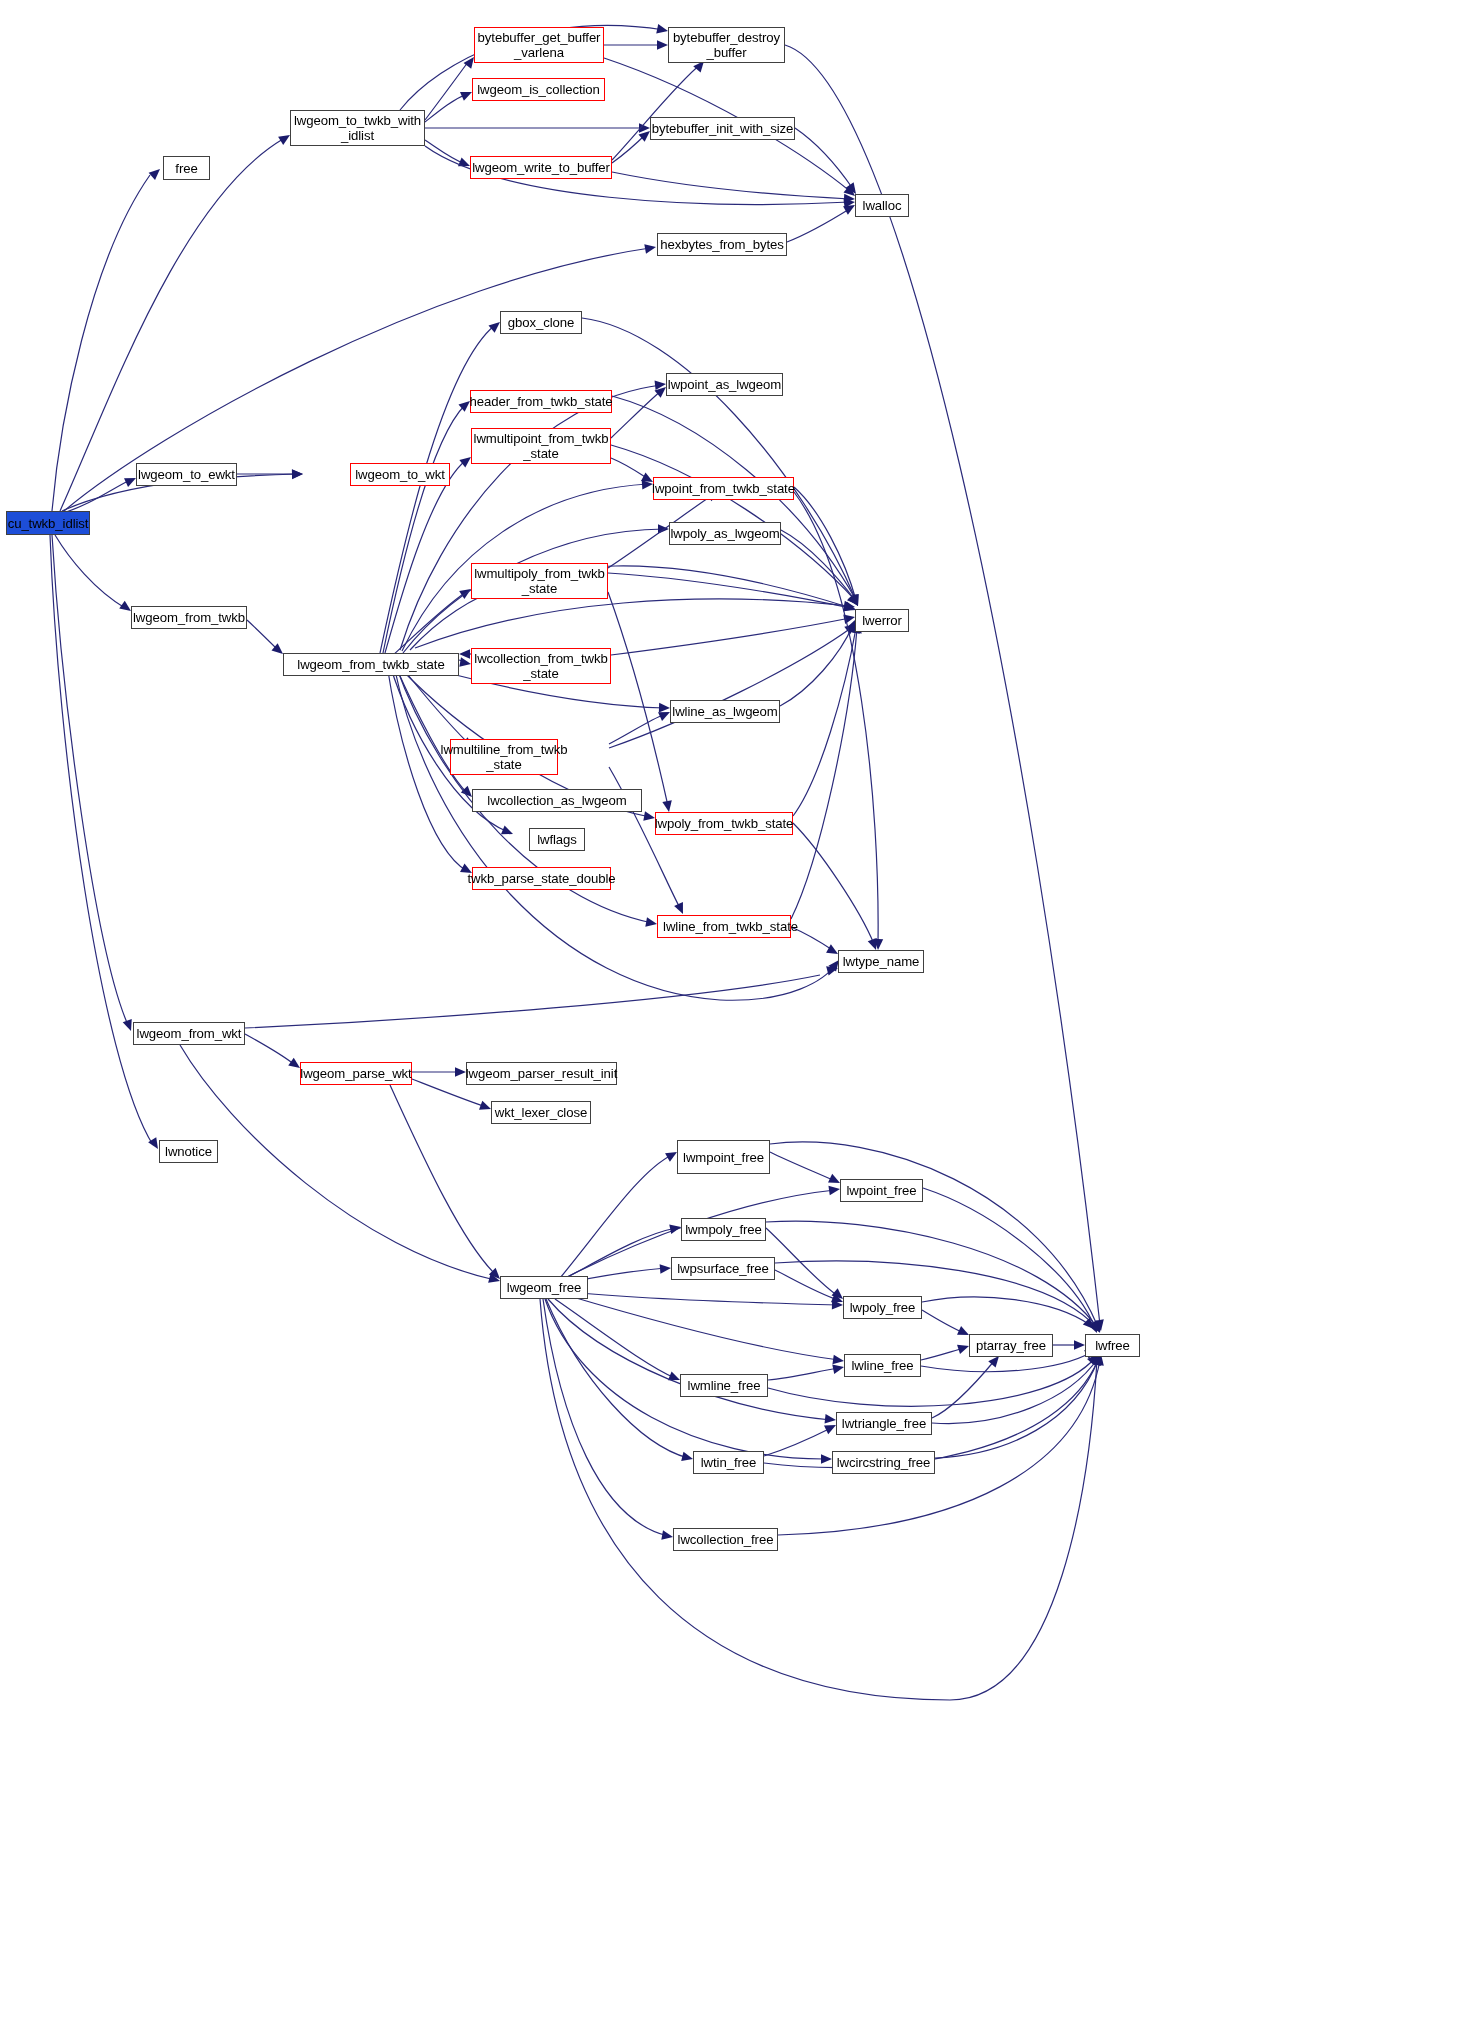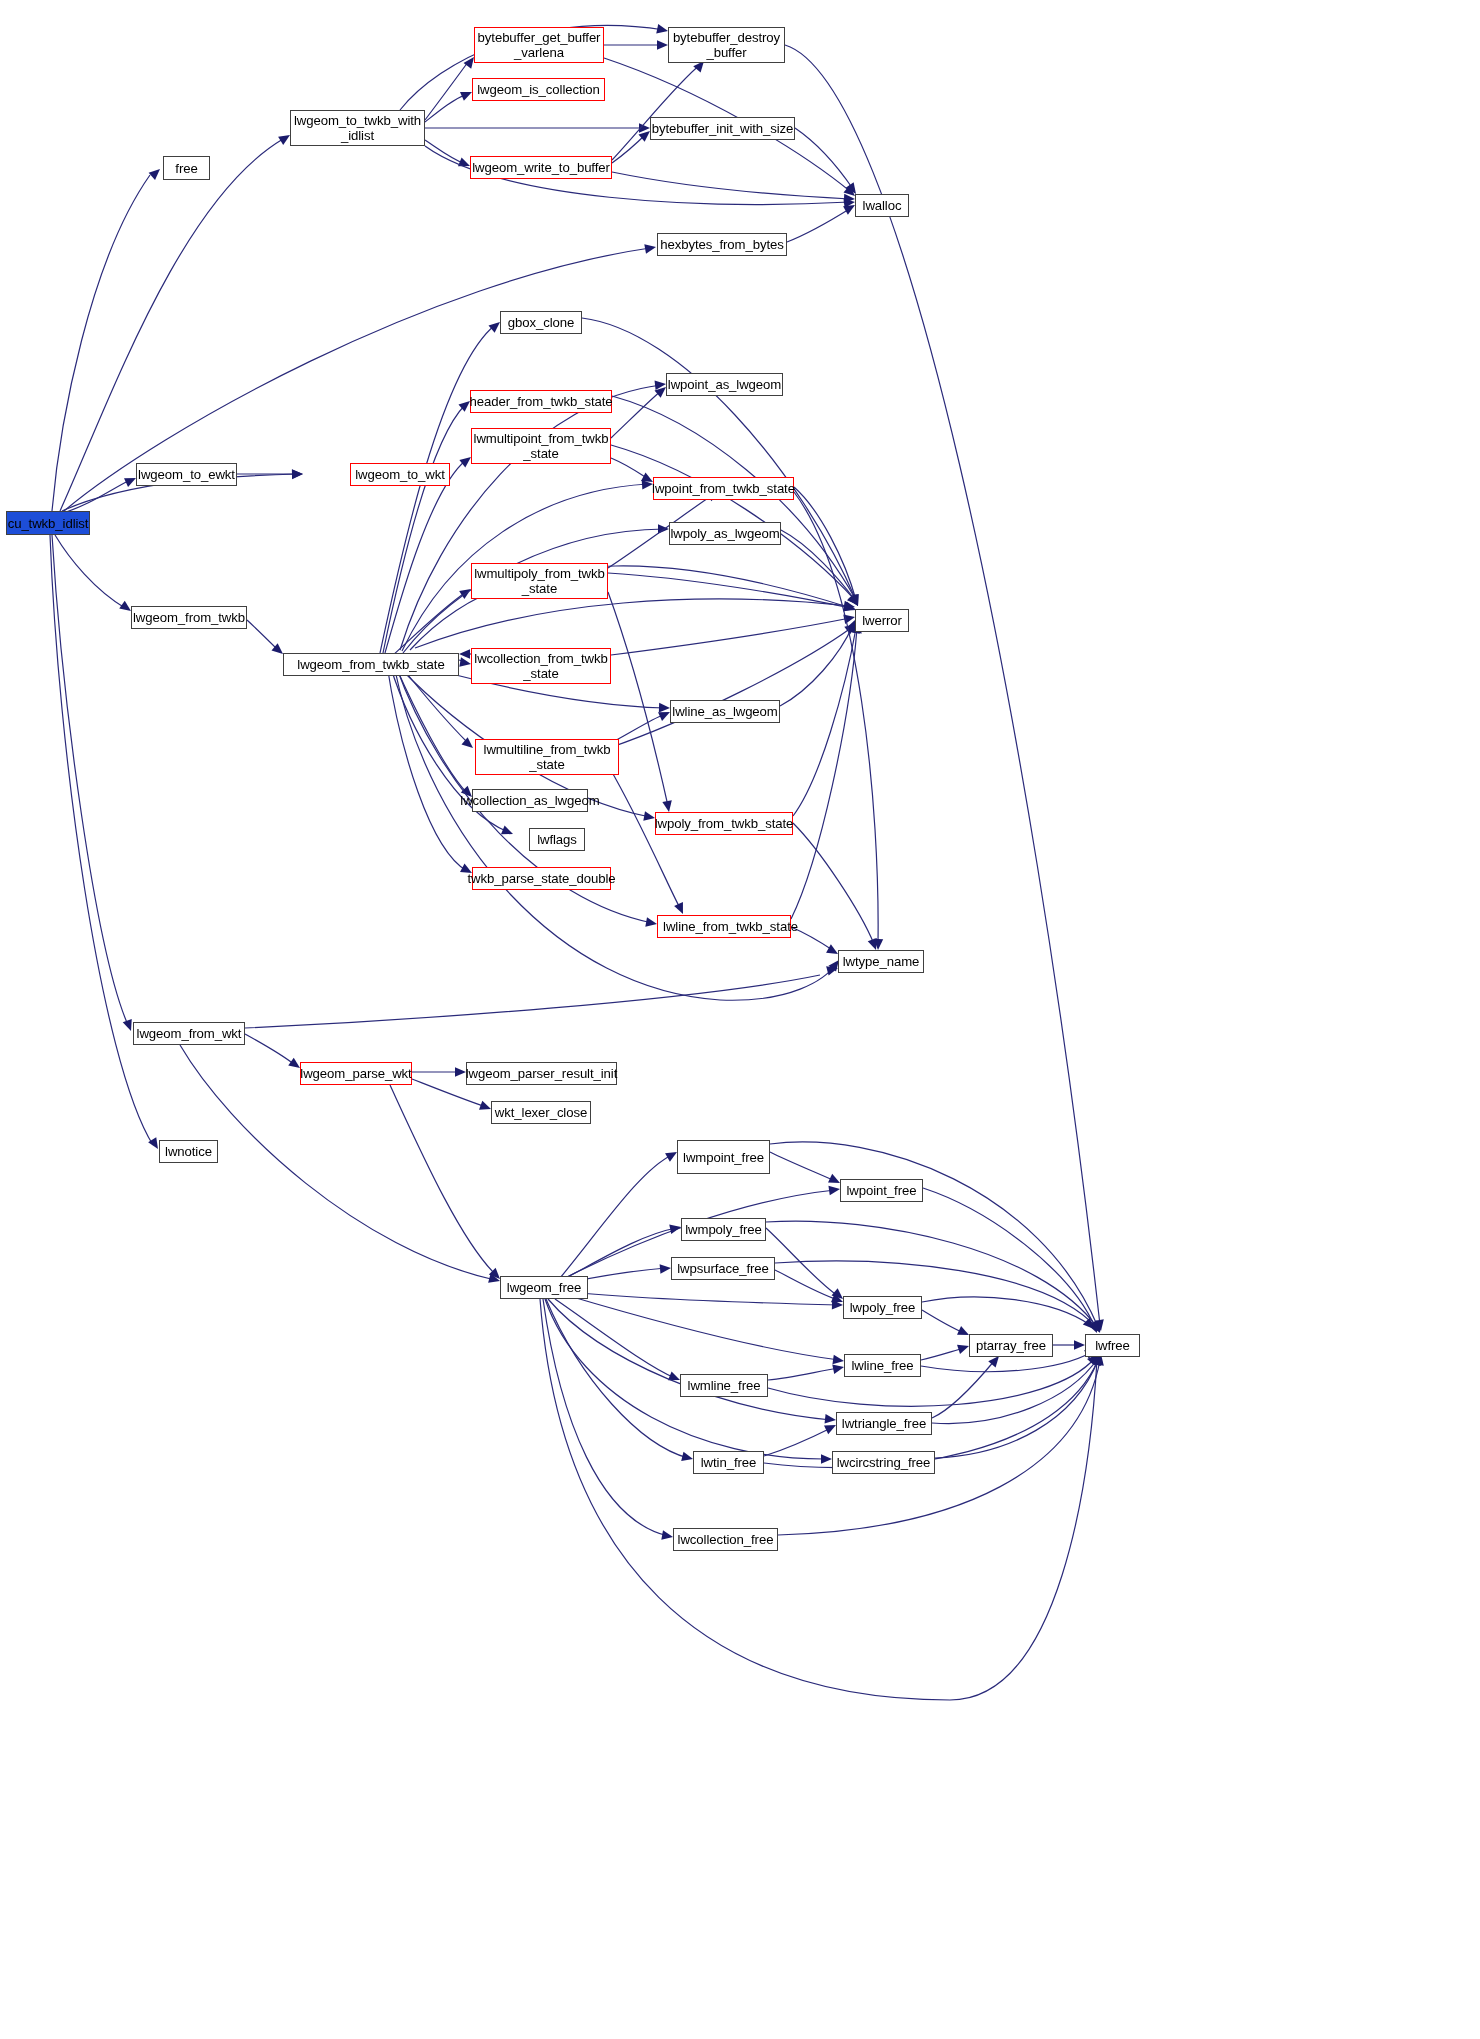--- a/index.html
+++ b/index.html
@@ -288,23 +288,23 @@
       <div class="node red" style="left: 303px; top: 463px; width: 100px; height: 23px; margin-left: 47px;"><span>lwgeom_to_wkt</span></div>
       <div class="node" style="left: 669px; top: 522px; width: 112px; height: 23px;"><span>lwpoly_as_lwgeom</span></div>
       <div class="node red" style="left: 471px; top: 563px; width: 137px; height: 36px;"><span>lwmultipoly_from_twkb
 _state</span></div>
       <div class="node" style="left: 855px; top: 609px; width: 54px; height: 23px;"><span>lwerror</span></div>
       <div class="node" style="left: 131px; top: 606px; width: 116px; height: 23px;"><span>lwgeom_from_twkb</span></div>
       <div class="node" style="left: 283px; top: 653px; width: 176px; height: 23px;"><span>lwgeom_from_twkb_state</span></div>
       <div class="node red" style="left: 471px; top: 648px; width: 140px; height: 36px;"><span>lwcollection_from_twkb
 _state</span></div>
       <div class="node" style="left: 670px; top: 700px; width: 110px; height: 23px;"><span>lwline_as_lwgeom</span></div>
-      <div class="node red" style="left: 475px; top: 739px; width: 144px; height: 36px;"><span>lwmultiline_from_twkb
+      <div class="node red" style="left: 450px; top: 739px; width: 108px; height: 36px;"><span>lwmultiline_from_twkb
 _state</span></div>
-      <div class="node" style="left: 472px; top: 789px; width: 116px; height: 23px; justify-content: center;"><span>lwcollection_as_lwgeom</span></div>
+      <div class="node" style="left: 472px; top: 789px; width: 170px; height: 23px; justify-content: center;"><span>lwcollection_as_lwgeom</span></div>
       <div class="node" style="left: 513px; top: 828px; width: 56px; height: 23px; margin-left: 16px;"><span>lwflags</span></div>
       <div class="node red" style="left: 472px; top: 867px; width: 139px; height: 23px;"><span>twkb_parse_state_double</span></div>
       <div class="node red" style="left: 655px; top: 812px; width: 138px; height: 23px;"><span>lwpoly_from_twkb_state</span></div>
       <div class="node red" style="left: 657px; top: 915px; width: 134px; height: 23px; padding-left: 16px;"><span>lwline_from_twkb_state</span></div>
       <div class="node" style="left: 838px; top: 950px; width: 86px; height: 23px;"><span>lwtype_name</span></div>
       <div class="node" style="left: 133px; top: 1022px; width: 112px; height: 23px;"><span>lwgeom_from_wkt</span></div>
       <div class="node red" style="left: 300px; top: 1062px; width: 112px; height: 23px;"><span>lwgeom_parse_wkt</span></div>
       <div class="node" style="left: 466px; top: 1062px; width: 151px; height: 23px;"><span>lwgeom_parser_result_init</span></div>
       <div class="node" style="left: 491px; top: 1101px; width: 100px; height: 23px;"><span>wkt_lexer_close</span></div>
       <div class="node" style="left: 159px; top: 1140px; width: 59px; height: 23px;"><span>lwnotice</span></div>

